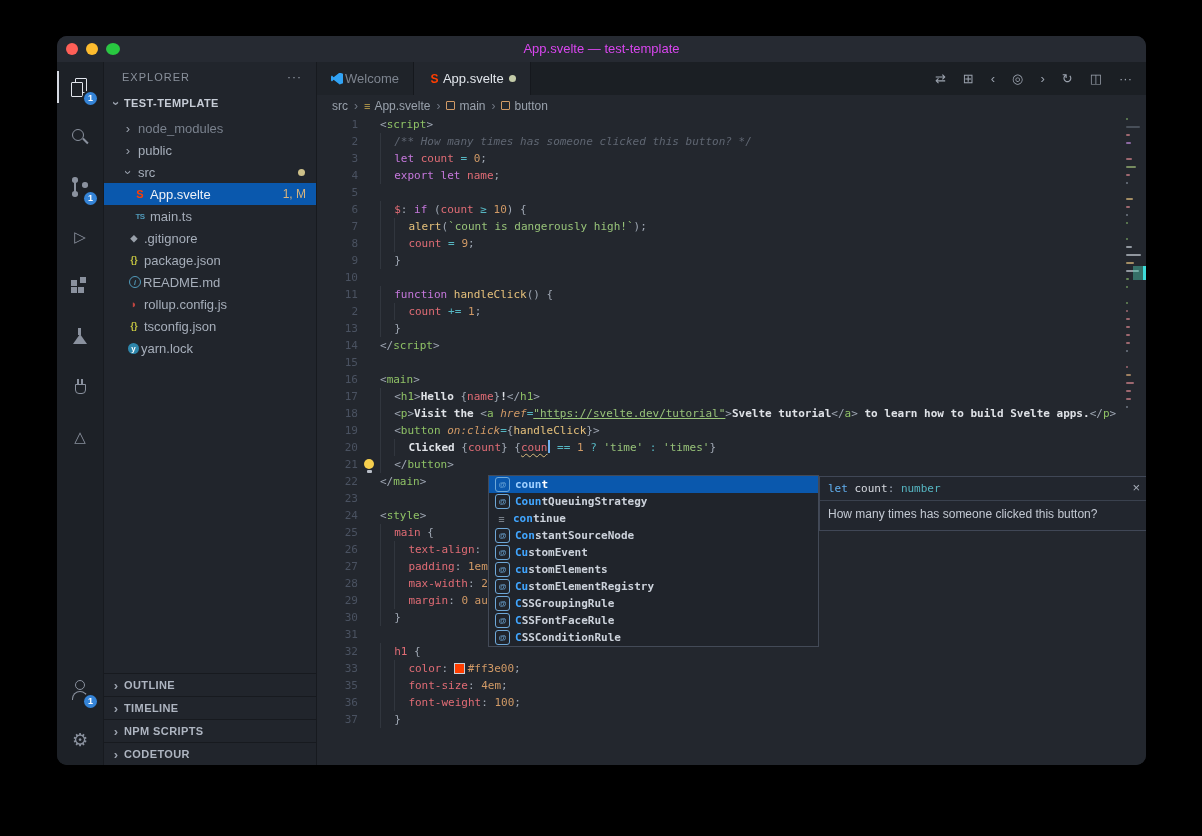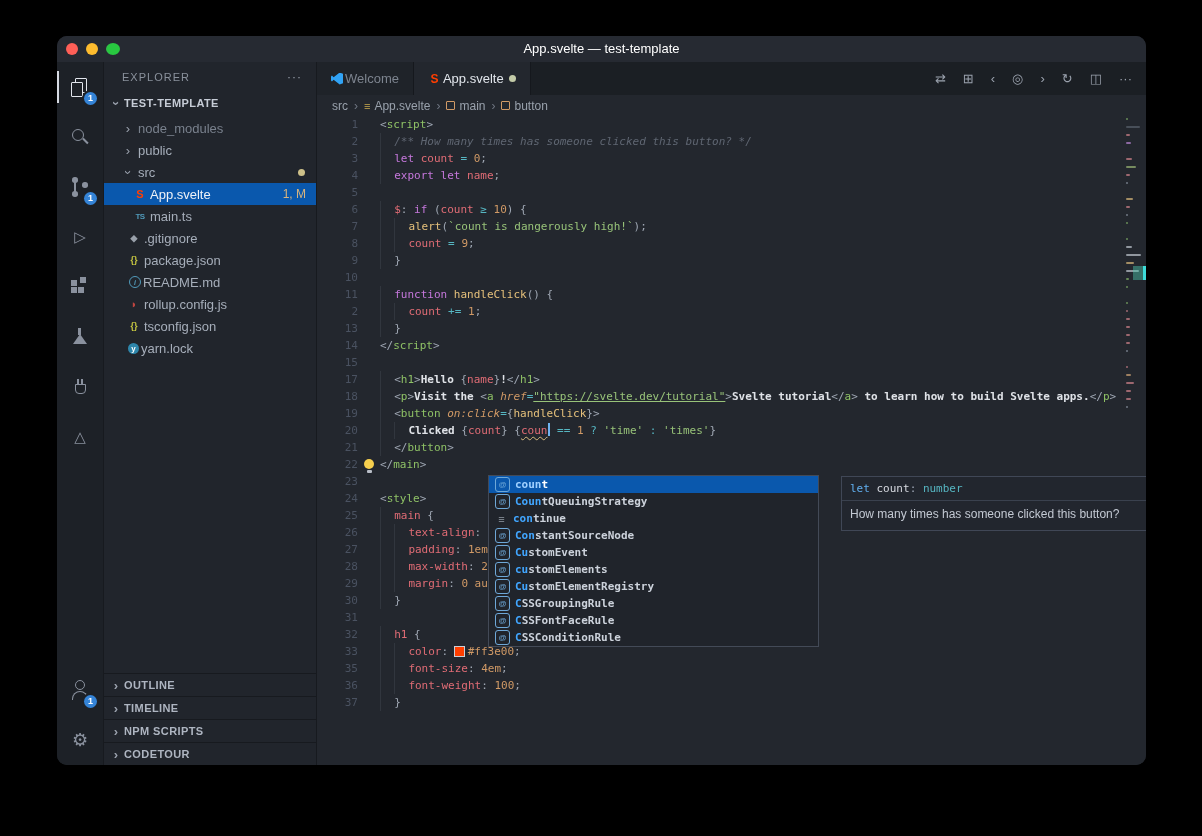--- a/index.html
+++ b/index.html
@@ -6,21 +6,21 @@
     font-family:"Liberation Sans",sans-serif;-webkit-font-smoothing:antialiased;}
   .window{position:absolute;left:57px;top:36px;width:1089px;height:729px;border-radius:10px;
     overflow:hidden;background:#23272e;display:flex;flex-direction:column;box-shadow:0 25px 70px rgba(0,0,0,.9);}
   
   .titlebar{height:26px;flex:none;background:#262a32;position:relative;}
   .tl{position:absolute;top:7px;width:12px;height:12px;border-radius:50%;}
   .tl.r{left:9px;background:var(--c-traffic_red);}
   .tl.y{left:29px;background:var(--c-traffic_yellow);}
   .tl.g{left:49px;background:var(--c-traffic_green);}
   .wtitle{position:absolute;left:0;right:0;top:0;line-height:26px;text-align:center;
-    font-size:13px;color:#ffffff;}
+    font-size:13px;color:#d946ef;}
   .body{flex:1;display:flex;min-height:0;}
   
   .activitybar{width:46px;flex:none;background:#1d2127;display:flex;flex-direction:column;justify-content:space-between;border-right:1px solid #171a1f;}
   .act-item{width:46px;height:50px;display:flex;align-items:center;justify-content:center;position:relative;color:#8a919e;}
   .act-item.active{color:#e2e6ed;}
   .act-item.active::before{content:"";position:absolute;left:0;top:9px;bottom:9px;width:2px;background:#d6dae2;}
   .ic{position:relative;width:24px;height:24px;color:inherit;font-size:15px;line-height:24px;text-align:center;}
   .abadge{position:absolute;right:6px;bottom:7px;min-width:13px;height:13px;border-radius:7px;background:var(--c-badge_blue);
     color:#fff;font-size:9px;font-weight:700;line-height:13px;text-align:center;box-shadow:0 0 0 2px #1d2127;}
   .ic-files-icon::before{content:"";position:absolute;left:7px;top:3px;width:10px;height:13px;border:1.4px solid currentColor;border-radius:1px;}
@@ -123,21 +123,21 @@
   .sg-row.sel{background:var(--c-selection_blue);}
   .sgi{width:13px;height:13px;margin:0 5px 0 4px;flex:none;display:flex;align-items:center;justify-content:center;border-radius:3px;font-size:8px;}
   .sgi-variable{border:1px solid #6ea8d8;color:#6ea8d8;}
   .sgi-keyword{color:#9199a4;font-size:11px;}
   .sgi-function{border:1px solid #b180d7;width:8px;height:8px;margin:0 7px 0 6px;transform:rotate(45deg);border-radius:1px;}
   .sg-label{font:700 11px "DejaVu Sans Mono",monospace;color:#ccd2db;white-space:pre;}
   .sg-m{color:#41a6ff;}
   .sg-row.sel .sg-label{color:#fff;}
   .sg-row.sel .sg-m{color:#9fd0ff;}
   
-  .docs{position:absolute;left:524px;top:360px;width:327px;background:#22262e;border:1px solid #404756;z-index:5;}
+  .docs{position:absolute;left:502px;top:360px;width:327px;background:#22262e;border:1px solid #404756;z-index:5;}
   .docs-sig{padding:5px 22px 5px 8px;font:11px "DejaVu Sans Mono",monospace;border-bottom:1px solid #3a414e;white-space:pre;}
   .dsg-kw{color:#61afef;} .dsg-id{color:#d7dae0;} .dsg-pun{color:#9da5b4;} .dsg-type{color:#56b6c2;}
   .docs-desc{padding:6px 8px 9px 8px;font-size:12px;color:#c3c9d3;}
   .docs-close{position:absolute;top:3px;right:7px;color:#a7aeb9;font-size:13px;cursor:pointer;}
 </style>
 </head>
 <body>
 
 <div class="window">
   <div class="titlebar">
@@ -389,20 +389,25 @@
             </div>
             <div class="line">
               <span class="ln">14</span>
               <span class="gap"></span>
               <span class="ctext"><span class="c-pun">&lt;/</span><span class="c-tag">script</span><span class="c-pun">&gt;</span></span>
             </div>
             <div class="line">
               <span class="ln">15</span>
               <span class="gap"></span>
               <span class="ctext"></span>
+            </div>
+            <div class="line">
+              <span class="ln">16</span>
+              <span class="gap"></span>
+              <span class="ctext"><span class="c-pun">&lt;</span><span class="c-tag">main</span><span class="c-pun">&gt;</span></span>
             </div>
             <div class="line">
               <span class="ln">17</span>
               <span class="gap"></span>
               <span class="g"></span>
               <span class="ctext"><span class="c-pun">&lt;</span><span class="c-tag">h1</span><span class="c-pun">&gt;</span><span class="c-txt">Hello </span><span class="c-pun">{</span><span class="c-var">name</span><span class="c-pun">}</span><span class="c-txt">!</span><span class="c-pun">&lt;/</span><span class="c-tag">h1</span><span class="c-pun">&gt;</span></span>
             </div>
             <div class="line">
               <span class="ln">18</span>
               <span class="gap"></span>

